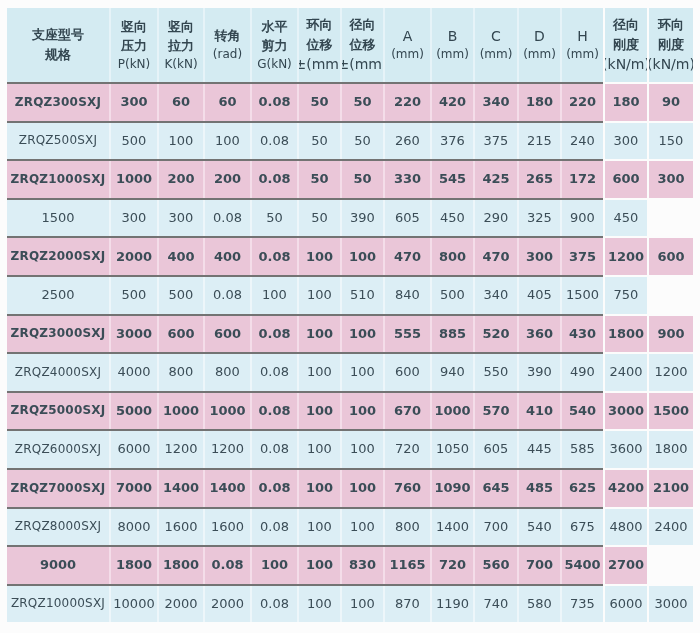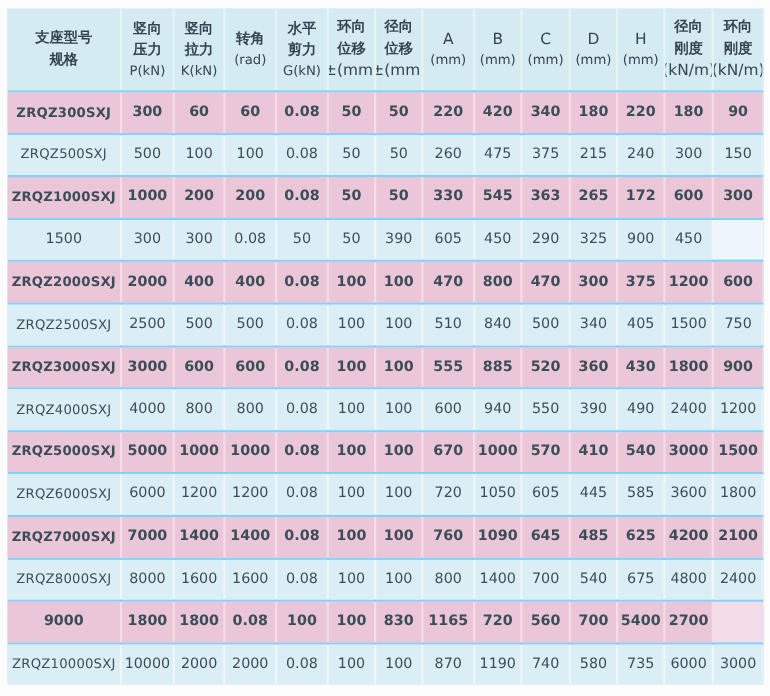--- a/index.html
+++ b/index.html
@@ -14,25 +14,25 @@
     color: #3b4d57;
     overflow: hidden;
   }
   .page {
     box-sizing: border-box;
     width: 700px;
     height: 633px;
     padding: 8px 7px 9px 7px;
   }
   .spec-table {
-    width: 687px;
+    width: 596px;
     display: flex;
     flex-direction: column;
     row-gap: 2px;
-    background: #7dd3fc; 
+    background: #737373; 
   }
   .row {
     display: grid;
     grid-template-columns: 102px 46px 44px 45px 45px 41px 41px 45px 41px 42px 41px 41px 42px 44px;
     column-gap: 2px;
   }
   .row.header {
     height: 74px;
     background: #e6f3f8; 
   }
@@ -152,38 +152,38 @@
       </div>
       <div class="row body blue">
         <div class="cell model">ZRQZ500SXJ</div>
         <div class="cell">500</div>
         <div class="cell">100</div>
         <div class="cell">100</div>
         <div class="cell">0.08</div>
         <div class="cell">50</div>
         <div class="cell">50</div>
         <div class="cell">260</div>
-        <div class="cell">475</div>
+        <div class="cell">376</div>
         <div class="cell">375</div>
         <div class="cell">215</div>
         <div class="cell">240</div>
         <div class="cell">300</div>
         <div class="cell">150</div>
       </div>
       <div class="row body pink">
         <div class="cell model">ZRQZ1000SXJ</div>
         <div class="cell">1000</div>
         <div class="cell">200</div>
         <div class="cell">200</div>
         <div class="cell">0.08</div>
         <div class="cell">50</div>
         <div class="cell">50</div>
         <div class="cell">330</div>
         <div class="cell">545</div>
-        <div class="cell">363</div>
+        <div class="cell">425</div>
         <div class="cell">265</div>
         <div class="cell">172</div>
         <div class="cell">600</div>
         <div class="cell">300</div>
       </div>
       <div class="row body blue">
         <div class="cell">1500</div>
         <div class="cell">300</div>
         <div class="cell">300</div>
         <div class="cell">0.08</div>
@@ -207,21 +207,20 @@
         <div class="cell">100</div>
         <div class="cell">470</div>
         <div class="cell">800</div>
         <div class="cell">470</div>
         <div class="cell">300</div>
         <div class="cell">375</div>
         <div class="cell">1200</div>
         <div class="cell">600</div>
       </div>
       <div class="row body blue">
-        <div class="cell model">ZRQZ2500SXJ</div>
         <div class="cell">2500</div>
         <div class="cell">500</div>
         <div class="cell">500</div>
         <div class="cell">0.08</div>
         <div class="cell">100</div>
         <div class="cell">100</div>
         <div class="cell">510</div>
         <div class="cell">840</div>
         <div class="cell">500</div>
         <div class="cell">340</div>

